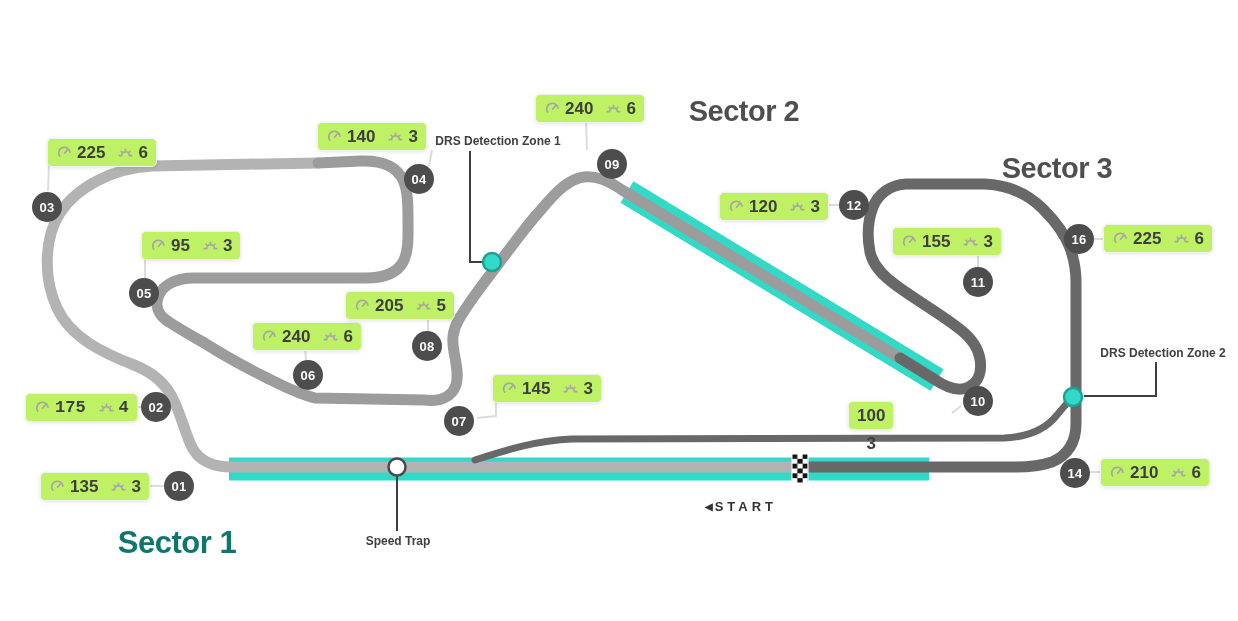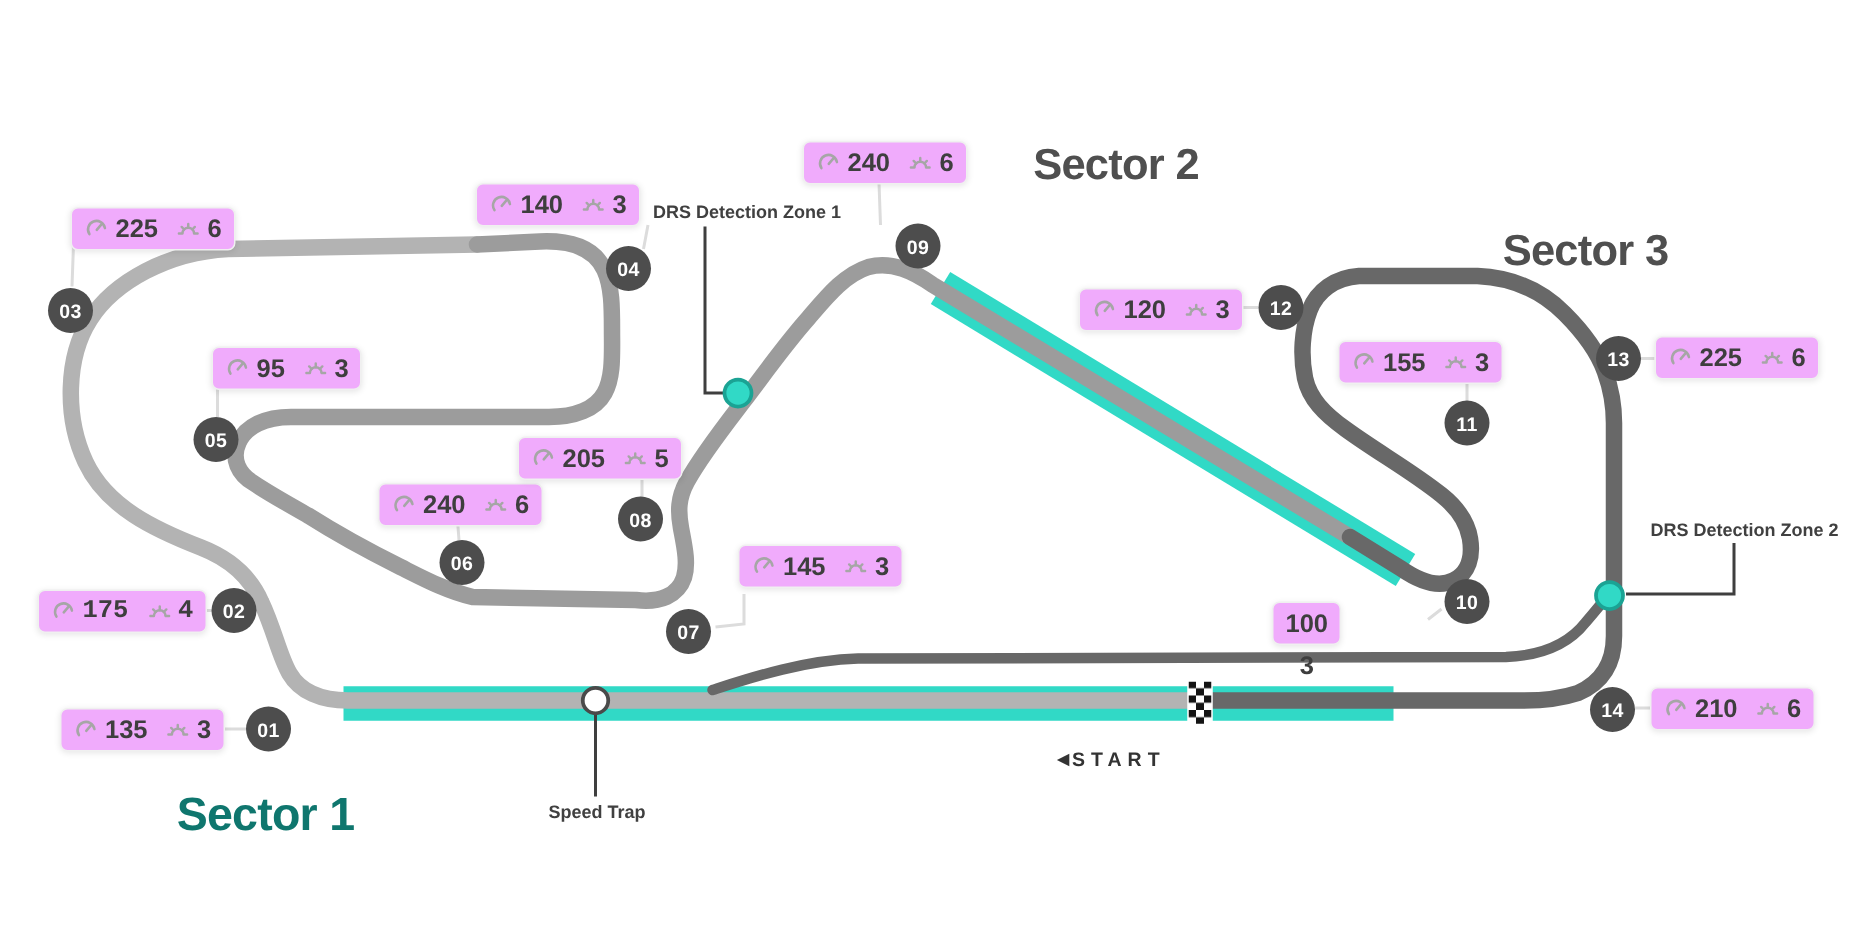--- a/index.html
+++ b/index.html
@@ -17,21 +17,21 @@
   .trk.s2{stroke:var(--s2);stroke-width:11;}
   .trk.s3{stroke:var(--s3);stroke-width:11;}
   .trk.pit{stroke:var(--pit);stroke-width:7;}
   .leader-light{fill:none;stroke:#dcdcdc;stroke-width:2;}
   .leader-dark{fill:none;stroke:#3f3f3f;stroke-width:2;}
   .drs-dot{fill:var(--teal);stroke:#1ba394;stroke-width:2.5;}
   .trap-dot{fill:#fff;stroke:#4a4a4a;stroke-width:2.5;}
 
   .card{
     position:absolute;z-index:2;height:27px;display:flex;align-items:center;
-    gap:4px;padding:0 8px;background:#f0abfc;border:1px solid #f0f0f0;border-radius:5px;
+    gap:4px;padding:0 8px;background:#bef264;border:1px solid #f0f0f0;border-radius:5px;
     box-shadow:0 1px 4px rgba(0,0,0,.10);
     font-size:17px;font-weight:bold;color:var(--cardText);white-space:nowrap;
   }
   .card svg{display:block;}
   .card .gear-ic{margin-left:8px;}
   .marker{
     position:absolute;z-index:3;width:30px;height:30px;border-radius:50%;
     background:var(--markerBg);color:var(--markerText);
     display:flex;align-items:center;justify-content:center;
     font-size:13px;font-weight:bold;letter-spacing:.3px;
@@ -224,21 +224,21 @@
         <span>240</span>
         <svg class="gear-ic" width="17" height="17" viewBox="0 0 24 24">
      <path d="M6.5 16.5 A5.5 5.5 0 1 1 17.5 16.5" fill="none" stroke="#a6a6a6" stroke-width="2.3"></path>
      <path d="M6.5 16.5 L3.2 16.5 M8.2 12.7 L5.8 10.3 M12 11 L12 7.6 M15.8 12.7 L18.2 10.3 M17.5 16.5 L20.8 16.5" fill="none" stroke="#a6a6a6" stroke-width="2.3" stroke-linecap="round"></path>
    </svg>
         <span>6</span>
       </div>
       <div class="marker" style="left: 308px; top: 375px;">
         <span>06</span>
       </div>
-      <div class="card" style="left: 492px; top: 363px;">
+      <div class="card" style="left: 492px; top: 374px;">
         <svg class="gauge-ic" width="17" height="17" viewBox="0 0 24 24">
      <path d="M5.1 17 A8 8 0 1 1 19.7 11.4" fill="none" stroke="#a6a6a6" stroke-width="2.4" stroke-linecap="round"></path>
      <path d="M12 13 L16.8 7.4" fill="none" stroke="#a6a6a6" stroke-width="2.4" stroke-linecap="round"></path>
    </svg>
         <span>145</span>
         <svg class="gear-ic" width="17" height="17" viewBox="0 0 24 24">
      <path d="M6.5 16.5 A5.5 5.5 0 1 1 17.5 16.5" fill="none" stroke="#a6a6a6" stroke-width="2.3"></path>
      <path d="M6.5 16.5 L3.2 16.5 M8.2 12.7 L5.8 10.3 M12 11 L12 7.6 M15.8 12.7 L18.2 10.3 M17.5 16.5 L20.8 16.5" fill="none" stroke="#a6a6a6" stroke-width="2.3" stroke-linecap="round"></path>
    </svg>
         <span>3</span>
@@ -327,21 +327,21 @@
      <path d="M12 13 L16.8 7.4" fill="none" stroke="#a6a6a6" stroke-width="2.4" stroke-linecap="round"></path>
    </svg>
         <span>225</span>
         <svg class="gear-ic" width="17" height="17" viewBox="0 0 24 24">
      <path d="M6.5 16.5 A5.5 5.5 0 1 1 17.5 16.5" fill="none" stroke="#a6a6a6" stroke-width="2.3"></path>
      <path d="M6.5 16.5 L3.2 16.5 M8.2 12.7 L5.8 10.3 M12 11 L12 7.6 M15.8 12.7 L18.2 10.3 M17.5 16.5 L20.8 16.5" fill="none" stroke="#a6a6a6" stroke-width="2.3" stroke-linecap="round"></path>
    </svg>
         <span>6</span>
       </div>
       <div class="marker" style="left: 1079px; top: 239px;">
-        <span>13</span>
+        <span>16</span>
       </div>
       <div class="card" style="left: 1100px; top: 458px;">
         <svg class="gauge-ic" width="17" height="17" viewBox="0 0 24 24">
      <path d="M5.1 17 A8 8 0 1 1 19.7 11.4" fill="none" stroke="#a6a6a6" stroke-width="2.4" stroke-linecap="round"></path>
      <path d="M12 13 L16.8 7.4" fill="none" stroke="#a6a6a6" stroke-width="2.4" stroke-linecap="round"></path>
    </svg>
         <span>210</span>
         <svg class="gear-ic" width="17" height="17" viewBox="0 0 24 24">
      <path d="M6.5 16.5 A5.5 5.5 0 1 1 17.5 16.5" fill="none" stroke="#a6a6a6" stroke-width="2.3"></path>
      <path d="M6.5 16.5 L3.2 16.5 M8.2 12.7 L5.8 10.3 M12 11 L12 7.6 M15.8 12.7 L18.2 10.3 M17.5 16.5 L20.8 16.5" fill="none" stroke="#a6a6a6" stroke-width="2.3" stroke-linecap="round"></path>

